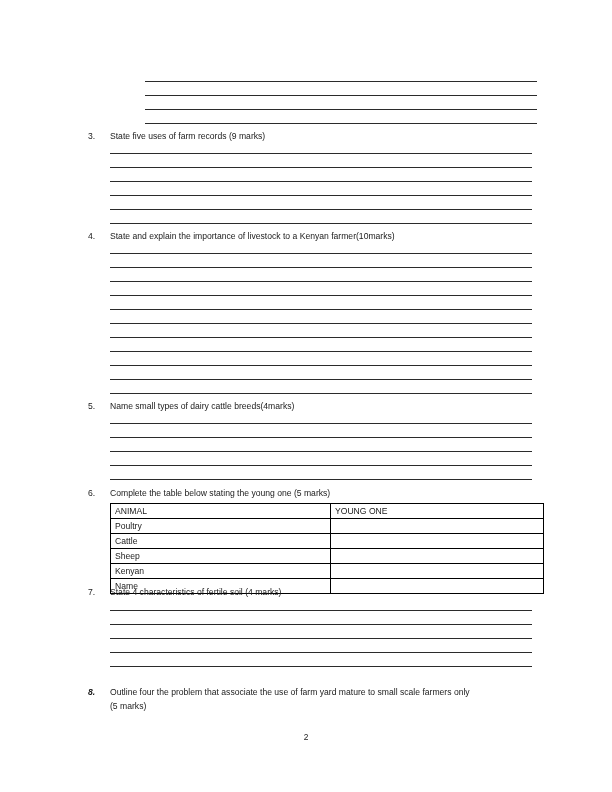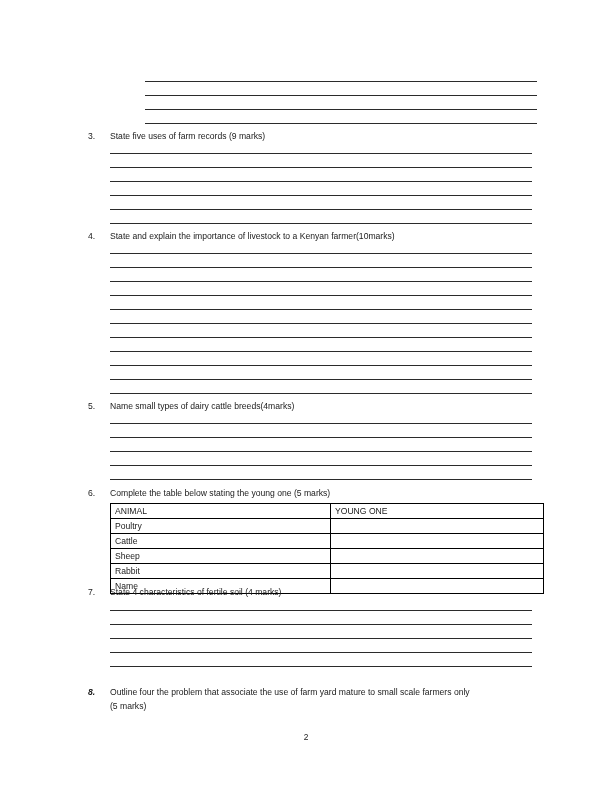--- a/index.html
+++ b/index.html
@@ -157,21 +157,21 @@
         </tr>
         <tr>
           <td class="c1">Cattle</td>
           <td class="c2"></td>
         </tr>
         <tr>
           <td class="c1">Sheep</td>
           <td class="c2"></td>
         </tr>
         <tr>
-          <td class="c1">Rabbit</td>
+          <td class="c1">Kenyan</td>
           <td class="c2"></td>
         </tr>
         <tr>
           <td class="c1">Name</td>
           <td class="c2"></td>
         </tr>
       </tbody>
     </table>
 
     <div class="qrow" style="left:88px; top:586px; width:450px;">

